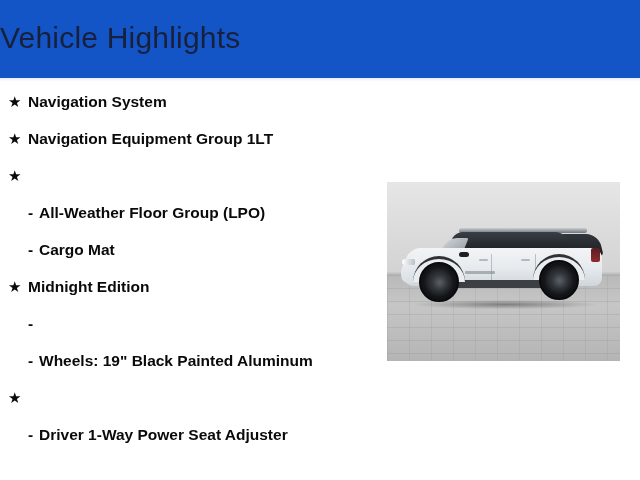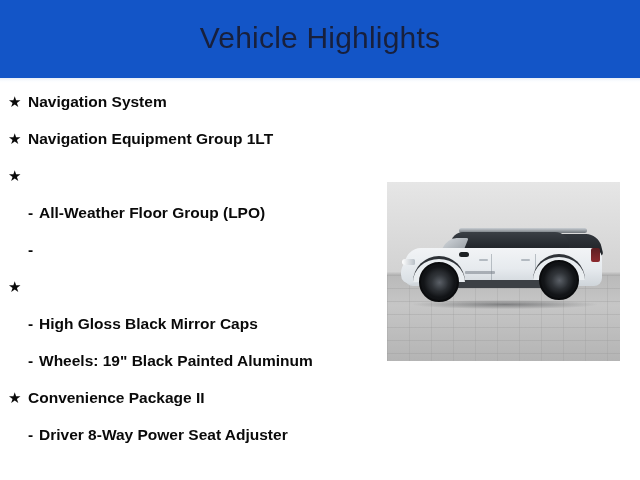--- a/index.html
+++ b/index.html
@@ -27,21 +27,21 @@
   
   .header-banner {
     position: absolute;
     left: 0;
     top: 0;
     width: 640px;
     height: 78px;
     background: #1355c7;
     display: flex;
     align-items: center;
-    justify-content: center;
+    justify-content: flex-start;
     box-sizing: border-box;
   }
   .header-title {
     font-size: 30px;
     font-weight: 400;
     color: #18203c;
     letter-spacing: 0.2px;
     line-height: 1;
     white-space: nowrap;
     padding-bottom: 2px;
@@ -362,44 +362,44 @@
         <span class="hl-bullet">★</span>
       </li>
 
       <li class="hl-item level-1">
         <span class="hl-dash">-</span>
         <span class="hl-label">All-Weather Floor Group (LPO)</span>
       </li>
 
       <li class="hl-item level-1">
         <span class="hl-dash">-</span>
+        <span class="hl-label">Cargo Mat</span>
       </li>
 
       <li class="hl-item level-0">
         <span class="hl-bullet">★</span>
+        <span class="hl-label">Midnight Edition</span>
       </li>
 
       <li class="hl-item level-1">
         <span class="hl-dash">-</span>
-        <span class="hl-label">High Gloss Black Mirror Caps</span>
       </li>
 
       <li class="hl-item level-1">
         <span class="hl-dash">-</span>
         <span class="hl-label">Wheels: 19" Black Painted Aluminum</span>
       </li>
 
       <li class="hl-item level-0">
         <span class="hl-bullet">★</span>
-        <span class="hl-label">Convenience Package II</span>
       </li>
 
       <li class="hl-item level-1">
         <span class="hl-dash">-</span>
-        <span class="hl-label">Driver 8-Way Power Seat Adjuster</span>
+        <span class="hl-label">Driver 1-Way Power Seat Adjuster</span>
       </li>
 
     </ul>
 
     <div class="vehicle-photo">
       <div class="photo-bg-wall"></div>
       <div class="photo-bg-curb"></div>
       <div class="photo-bg-ground"></div>
 
       <div class="suv">

